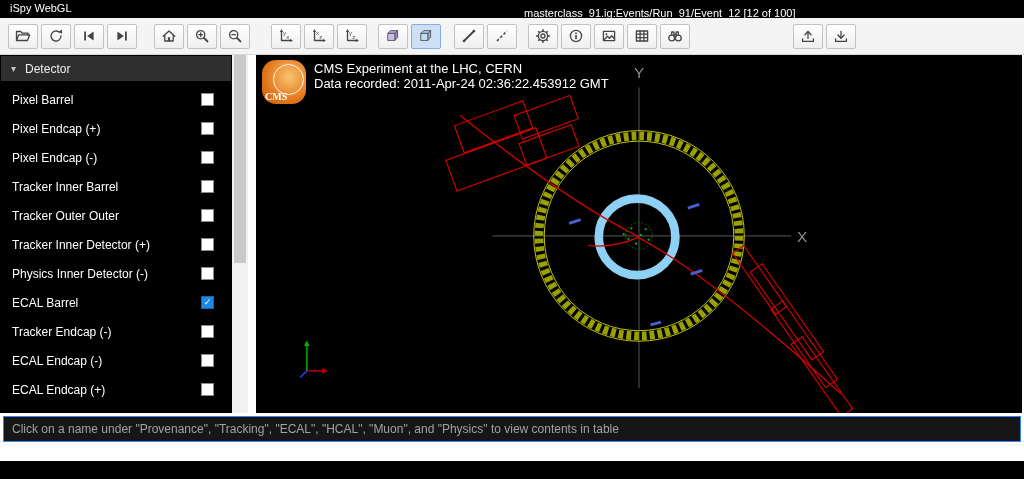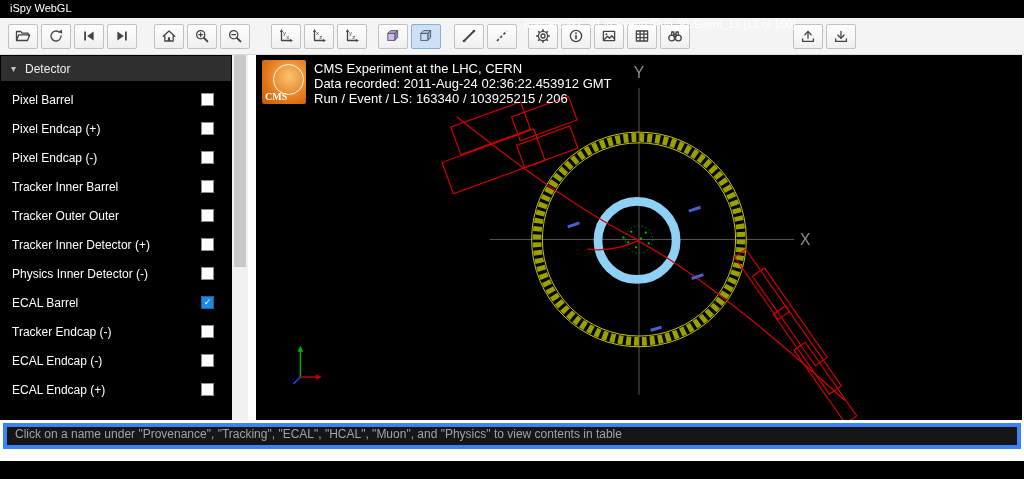--- a/index.html
+++ b/index.html
@@ -2,21 +2,21 @@
 <html><head>
 <meta charset="utf-8">
 <style>
   html,body{margin:0;padding:0;background:#fff;}
   .app{width:1024px;height:479px;position:relative;overflow:hidden;background:#fff;
        font-family:"Liberation Sans",sans-serif;display:flex;flex-direction:column;}
 
   
   .titlebar{flex:0 0 18px;background:#000;color:#fff;font-size:11px;position:relative;padding-left:24px;}
   .titlebar .app-name{position:absolute;left:10px;top:2px;}
-  .titlebar .event-path{position:absolute;left:524px;top:18px;}
+  .titlebar .event-path{position:absolute;left:524px;top:7px;}
 
   
   .toolbar{flex:0 0 37px;background:#f4f4f4;border-bottom:1px solid #d8d8d8;
            display:flex;align-items:center;padding-left:8px;box-sizing:border-box;}
   .tgroup{display:flex;}
   .g1{margin-right:14px}.g2{margin-right:18px}.g3{margin-right:8px}
   .g4{margin-right:10px}.g45{margin-right:8px}.g5{margin-right:100px}
   .tbtn{width:30px;height:25px;border:1px solid #c2c2c2;border-radius:2px;
         background:linear-gradient(#ffffff,#efefef);display:flex;align-items:center;
         justify-content:center;margin-right:3px;padding:0;cursor:pointer;}
@@ -37,32 +37,32 @@
   .sb-item .lbl{flex:1;}
   .cb{width:11px;height:11px;background:#fff;border:1px solid #8a8a8a;margin-right:18px;
       font-size:9px;line-height:11px;text-align:center;color:#fff;flex:0 0 auto;}
   .cb.checked{background:#1e88e5;border-color:#1262ad;}
   .sb-scroll{position:absolute;right:0;top:0;width:16px;height:100%;background:#f1f1f1;}
   .sb-thumb{position:absolute;left:2px;top:0;width:12px;height:58%;background:#c9c9c9;}
 
   .viewer{flex:1;background:#000;margin-left:8px;margin-right:2px;position:relative;}
   .scene{position:absolute;left:0;top:0;width:100%;height:100%;}
 
-  .cms-logo{position:absolute;left:6px;top:5px;width:44px;height:44px;border-radius:2px;
+  .cms-logo{position:absolute;left:6px;top:5px;width:44px;height:44px;border-radius:14px;
             background:radial-gradient(circle at 62% 38%, #f8c471 0%, #e67e22 55%, #c35400 100%);
             overflow:hidden;}
   .cms-logo .ring{position:absolute;left:11px;top:4px;width:29px;height:29px;border-radius:50%;
                   border:1.5px solid rgba(255,255,255,.9);}
   .cms-logo .txt{position:absolute;left:3px;bottom:2px;color:#fff;font-size:10px;font-weight:bold;
                  font-family:"Liberation Serif",serif;}
   .evt-info{position:absolute;left:58px;top:6px;color:#fff;font-size:13px;line-height:15px;}
 
   
-  .statusbar{flex:0 0 26px;margin:3px 3px 9px 3px;background:#161616;border:4px solid #3b82f6;
-             color:#a2a2a2;font-size:12px;display:flex;align-items:flex-start;padding-left:8px;
+  .statusbar{flex:0 0 26px;margin:3px 3px 16px 3px;background:#161616;border:1px solid #3b82f6;
+             color:#a2a2a2;font-size:12px;display:flex;align-items:center;padding-left:8px;
              box-sizing:border-box;}
   .bottomstrip{flex:0 0 18px;background:#000;margin-top:3px;}
 </style>
 </head>
 <body>
 
 <div class="app">
 
   <div class="titlebar">
     <span class="app-name">iSpy WebGL</span>
@@ -417,22 +417,21 @@
           <line x1="36" y1="330" x2="29" y2="337" stroke="#2040ff"></line>
         </g>
       </svg>
 
       <div class="cms-logo">
         <span class="ring"></span>
         <span class="txt">CMS</span>
       </div>
       <div class="evt-info">
         <div>CMS Experiment at the LHC, CERN</div>
-        <div>Data recorded: 2011-Aug-24 02:36:22.453912 GMT</div>
-        <div>Run / Event / LS: 163340 / 103925215 / 206</div>
+        <div>Data recorded: 2011-Apr-24 02:36:22.453912 GMT</div>
       </div>
     </div>
   </div>
 
   <div class="statusbar">
     <span>Click on a name under "Provenance", "Tracking", "ECAL", "HCAL", "Muon", and "Physics" to view contents in table</span>
   </div>
 
   <div class="bottomstrip"></div>
 

